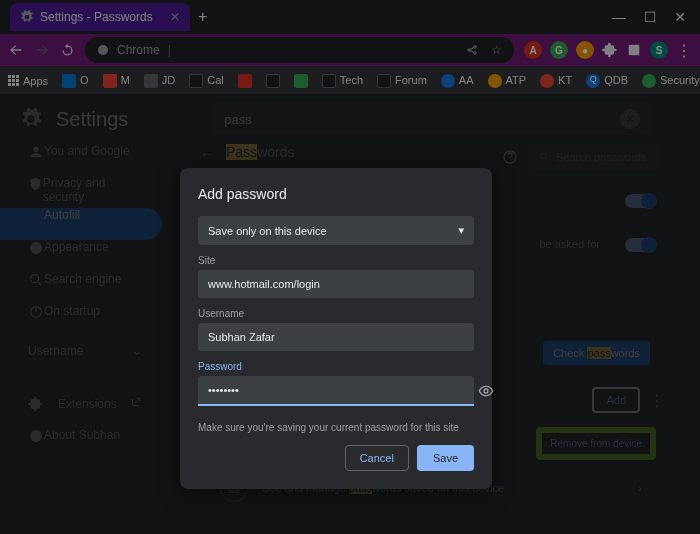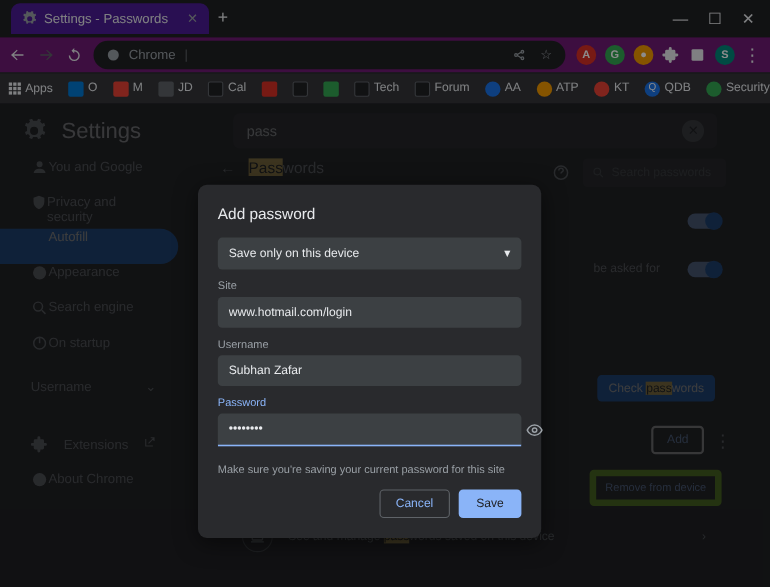--- a/index.html
+++ b/index.html
@@ -261,21 +261,21 @@
           <span>Extensions</span>
         </span>
         <svg width="12" height="12" viewBox="0 0 24 24" fill="none" stroke="#9aa0a6" stroke-width="2">
           <path d="M14 4h6v6m0-6L10 14M5 6v13h13"></path>
         </svg>
       </div>
     <div class="nav-item">
         <svg width="16" height="16" viewBox="0 0 24 24" fill="#9aa0a6">
           <circle cx="12" cy="12" r="9"></circle>
         </svg>
-        <span>About Chrome</span>
+        <span>About Subhan</span>
       </div>
   </div>
   <div class="main">
     <div class="pg-header">
       <span style="color:#9aa0a6">←</span>
       <span><span class="highlight-y">Pass</span><span>words</span></span>
     </div>
     <div class="passes-search">
       <svg width="16" height="16" viewBox="0 0 24 24" fill="none" stroke="#9aa0a6" stroke-width="2">
           <circle cx="12" cy="12" r="9"></circle>

